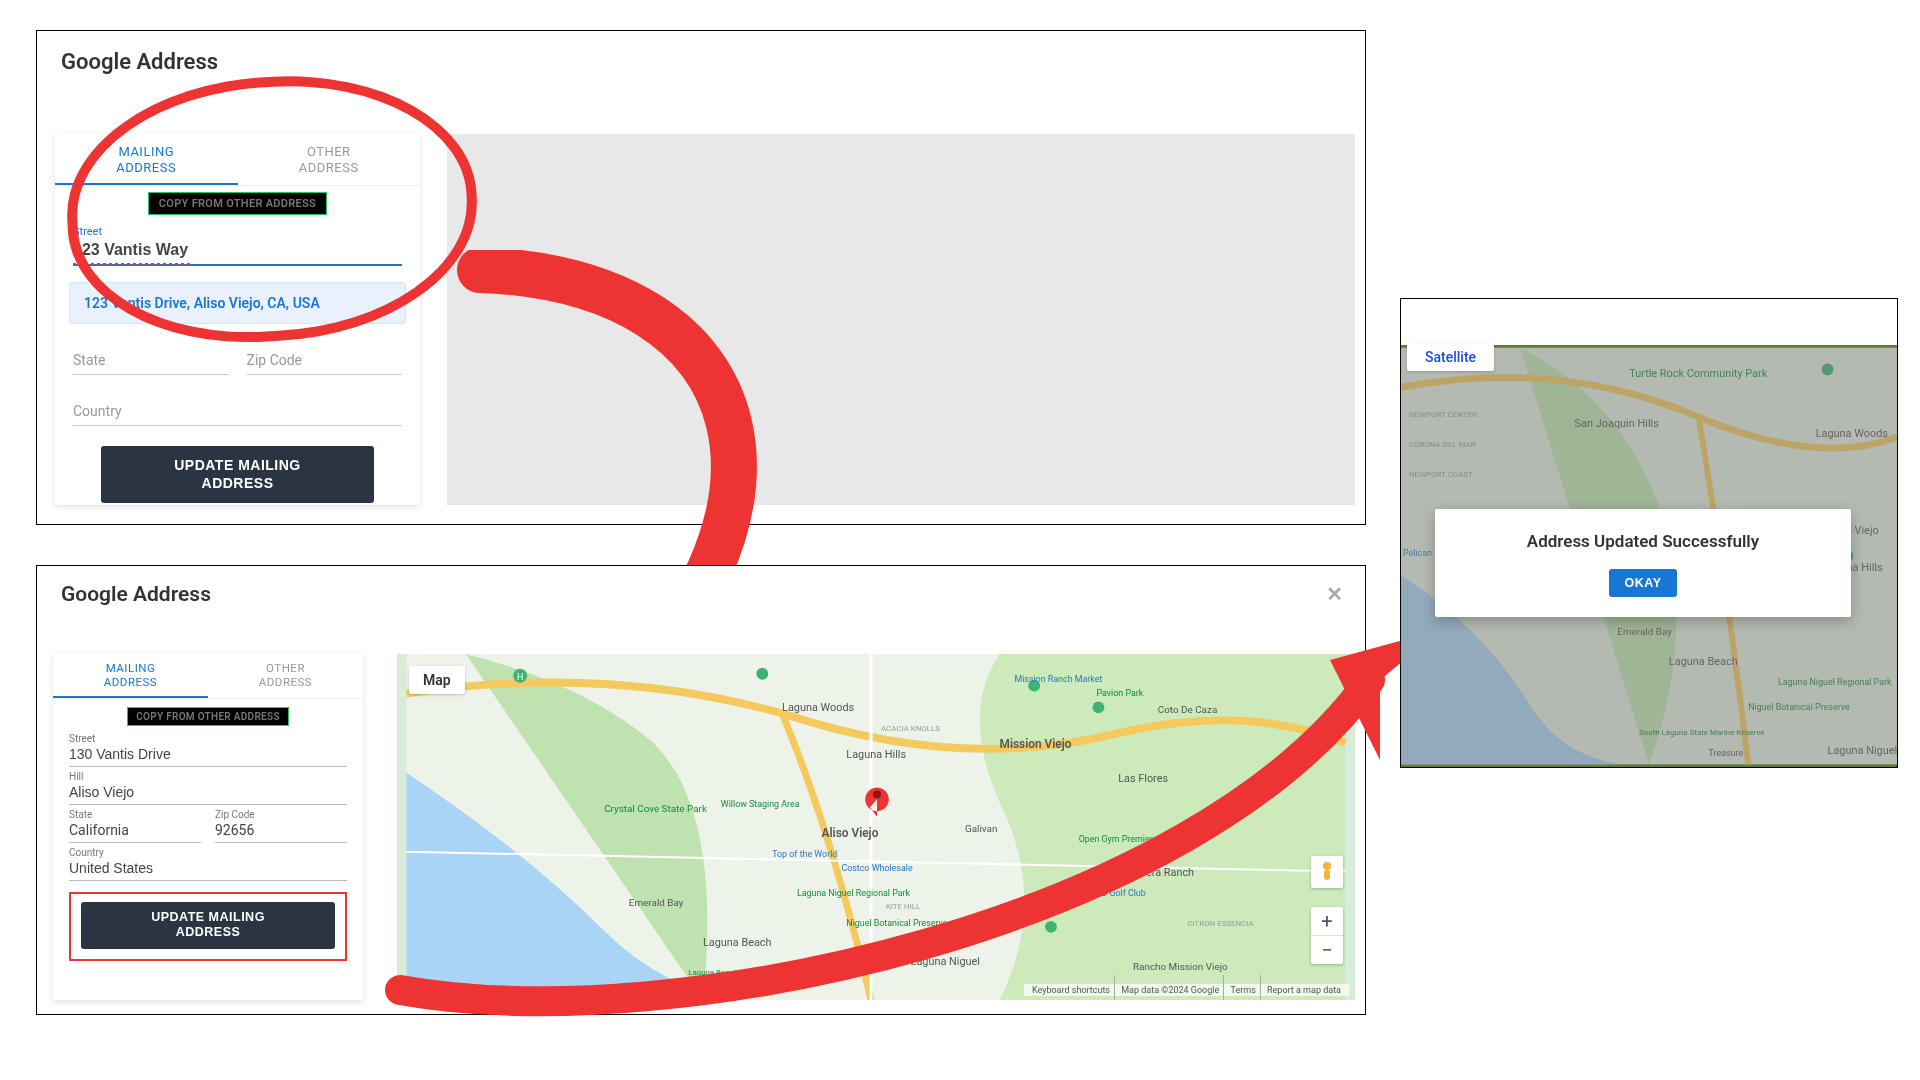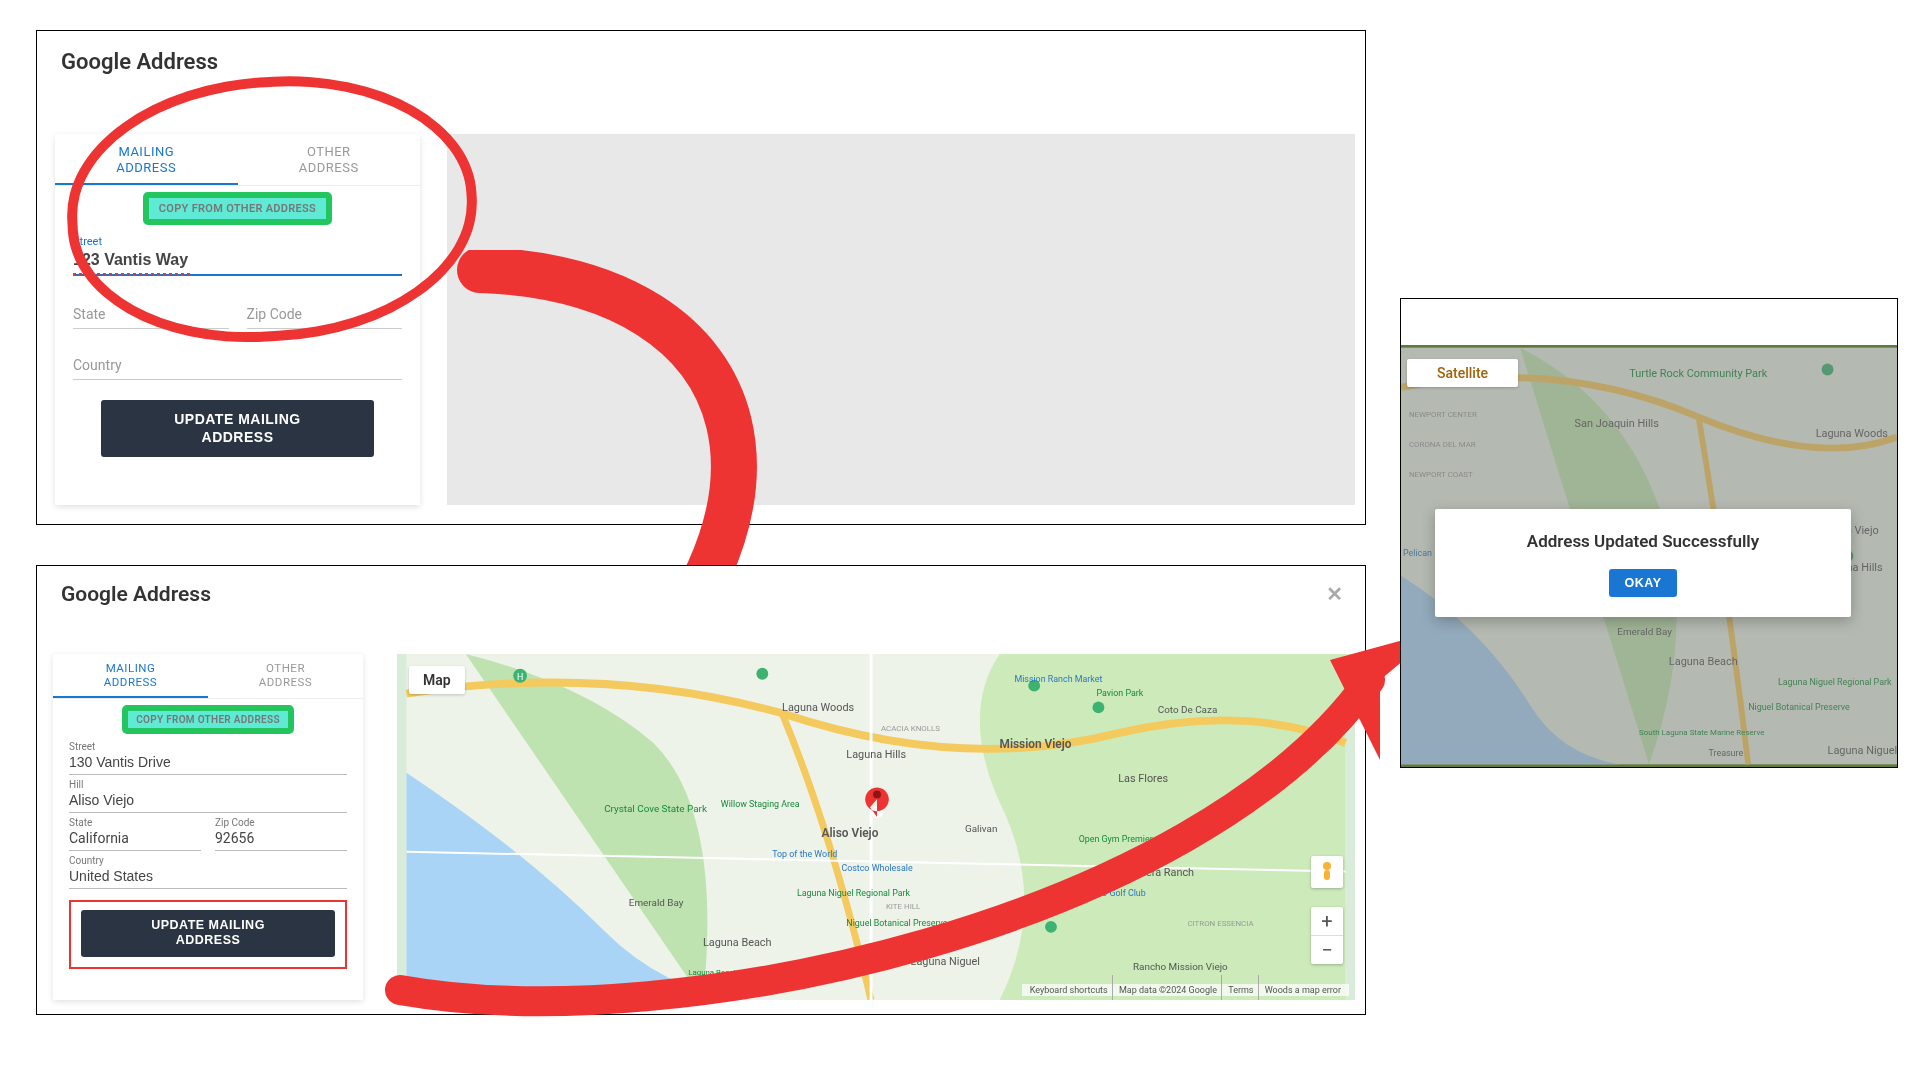--- a/index.html
+++ b/index.html
@@ -10,21 +10,21 @@
   
   .p1 { left: 36px; top: 30px; width: 1330px; height: 495px; }
   .p1 .heading { font-size: 22px; font-weight: 600; color: #333; padding: 18px 24px 14px; }
   .panel-wrap { position: relative; height: calc(100% - 58px); }
   .mapbox-grey { position: absolute; left: 410px; right: 10px; top: 46px; bottom: 18px; background: #e8e8e8; }
   .form-card { position: absolute; left: 18px; top: 46px; width: 365px; bottom: 18px; background: #fff; box-shadow: 0 2px 6px rgba(0,0,0,.12); }
   .tabs { display: flex; border-bottom: 1px solid #eee; }
   .tab { flex: 1; text-align: center; font-size: 13px; font-weight: 400; letter-spacing: .5px; padding: 10px 6px 8px; color: #999; cursor: pointer; line-height: 1.2; }
   .tab.active { color: #1976d2; border-bottom: 2px solid #1976d2; }
   .copy-btn-row { text-align: center; padding: 6px 0 4px; }
-  .copy-btn { display: inline-block; font-size: 11px; font-weight: 600; letter-spacing: .3px; color: #777; background: #5eead4; border: 6px solid #22c55e; border-radius: 5px; padding: 4px 10px; cursor: pointer; }
+  .copy-btn { display: inline-block; font-size: 11px; font-weight: 600; letter-spacing: .3px; color: #777; background: #000000; border: 1px solid #22c55e; border-radius: 0; padding: 4px 10px; cursor: pointer; }
   .field { padding: 6px 18px 2px; position: relative; }
   .field label { display: block; font-size: 11px; color: #999; }
   .field input { width: 100%; border: none; border-bottom: 1px solid #ccc; font-size: 16px; padding: 3px 0 5px; outline: none; background: transparent; color: #444; }
   .p1 .field.street label { color: #1976d2; }
   .p1 .field.street input { border-bottom: 2px solid #1976d2; font-weight: bold; }
   .p1 .field.street .underline-red { position: absolute; left: 18px; top: 44px; width: 120px; height: 2px; background: repeating-linear-gradient(90deg,#e33 0,#e33 3px,transparent 3px,transparent 6px); }
   .suggestion { margin: 14px 14px 0; background: #e8f1fd; border: 1px solid #d4e6fb; border-radius: 3px; padding: 12px 14px; font-size: 14px; font-weight: 600; color: #1976d2; cursor: pointer; }
   .row2 { display: flex; gap: 18px; padding: 28px 18px 0; }
   .row2 .mini { flex: 1; }
   .row2 .mini label { display:block; font-size: 14px; color: #999; border-bottom: 1px solid #ccc; padding-bottom: 6px; }
@@ -59,21 +59,21 @@
   .attrib { position: absolute; right: 6px; bottom: 4px; font-size: 9px; color: #555; background: rgba(255,255,255,.7); padding: 1px 4px; }
   .attrib span { padding: 10px 4px; border-right: 1px solid #aaa; }
   .attrib span:last-child { border: none; }
   .glogo { position: absolute; left: 8px; bottom: 4px; font-size: 13px; color: #666; font-family: Arial; }
   .glogo b{color:#4285f4}.glogo i{color:#ea4335;font-style:normal}.glogo u{color:#fbbc05;text-decoration:none}.glogo em{color:#34a853;font-style:normal}
 
   
   .p3 { left: 1400px; top: 298px; width: 498px; height: 470px; }
   .p3 .mapbg { position: absolute; inset: 0; top: 46px; background: #4d7c0f; overflow: hidden; }
   .p3 .dim { position: absolute; inset: 0; top: 46px; background: rgba(120,120,120,.45); }
-  .p3 .sat-btn { position: absolute; left: 6px; top: 60px; background: #fff; padding: 6px 30px; font-size: 14px; color: #a16207; border-radius: 2px; box-shadow: 0 1px 3px rgba(0,0,0,.2); font-weight: 500; }
+  .p3 .sat-btn { position: absolute; left: 6px; top: 44px; background: #fff; padding: 6px 18px; font-size: 14px; color: #1d4ed8; border-radius: 2px; box-shadow: 0 1px 3px rgba(0,0,0,.2); font-weight: 500; }
   .modal { position: absolute; left: 34px; right: 46px; top: 210px; background: #fff; border-radius: 2px; box-shadow: 0 4px 14px rgba(0,0,0,.25); padding: 22px 20px 20px; text-align: center; }
   .modal h3 { font-size: 17px; font-weight: 600; color: #333; margin-bottom: 18px; }
   .modal .ok { display: inline-block; background: #1976d2; color: #fff; font-size: 12.5px; font-weight: 700; letter-spacing: .5px; padding: 7px 16px; border-radius: 3px; border: none; cursor: pointer; }
 
   
   .ann-circle { position: absolute; left: 30px; top: 46px; width: 410px; height: 264px; border: 10px solid #e33; border-radius: 50% 48% 50% 46%; transform: rotate(-3deg); pointer-events: none; }
   .ann-arrow-svg { position: absolute; pointer-events: none; }
 </style>
 </head>
 <body>
@@ -91,20 +91,21 @@
 ADDRESS</div>
       </div>
       <div class="copy-btn-row">
         <span class="copy-btn">COPY FROM OTHER ADDRESS</span>
       </div>
       <div class="field street">
         <label>Street</label>
         <input value="123 Vantis Way" style="">
         <div class="underline-red"></div>
       </div>
+      <div class="suggestion">123 Vantis Drive, Aliso Viejo, CA, USA</div>
       <div class="row2">
         <div class="mini">
             <label>State</label>
           </div>
         <div class="mini">
             <label>Zip Code</label>
           </div>
       </div>
       <div style="padding:28px 18px 0">
         <div class="mini">
@@ -187,21 +188,21 @@
       </div>
       <div class="zoom-ctrl">
         <div>+</div>
         <div>−</div>
       </div>
       <div class="glogo"><b>G</b><i>o</i><u>o</u><b>g</b><em>l</em><i>e</i></div>
       <div class="attrib">
         <span>Keyboard shortcuts</span>
         <span>Map data ©2024 Google</span>
         <span>Terms</span>
-        <span>Woods a map error</span>
+        <span>Report a map data</span>
       </div>
     </div>
 
     <div class="form-card2">
       <div class="tabs">
         <div class="tab active" style="white-space:pre-line">MAILING
 ADDRESS</div>
         <div class="tab" style="white-space:pre-line">OTHER
 ADDRESS</div>
       </div>

